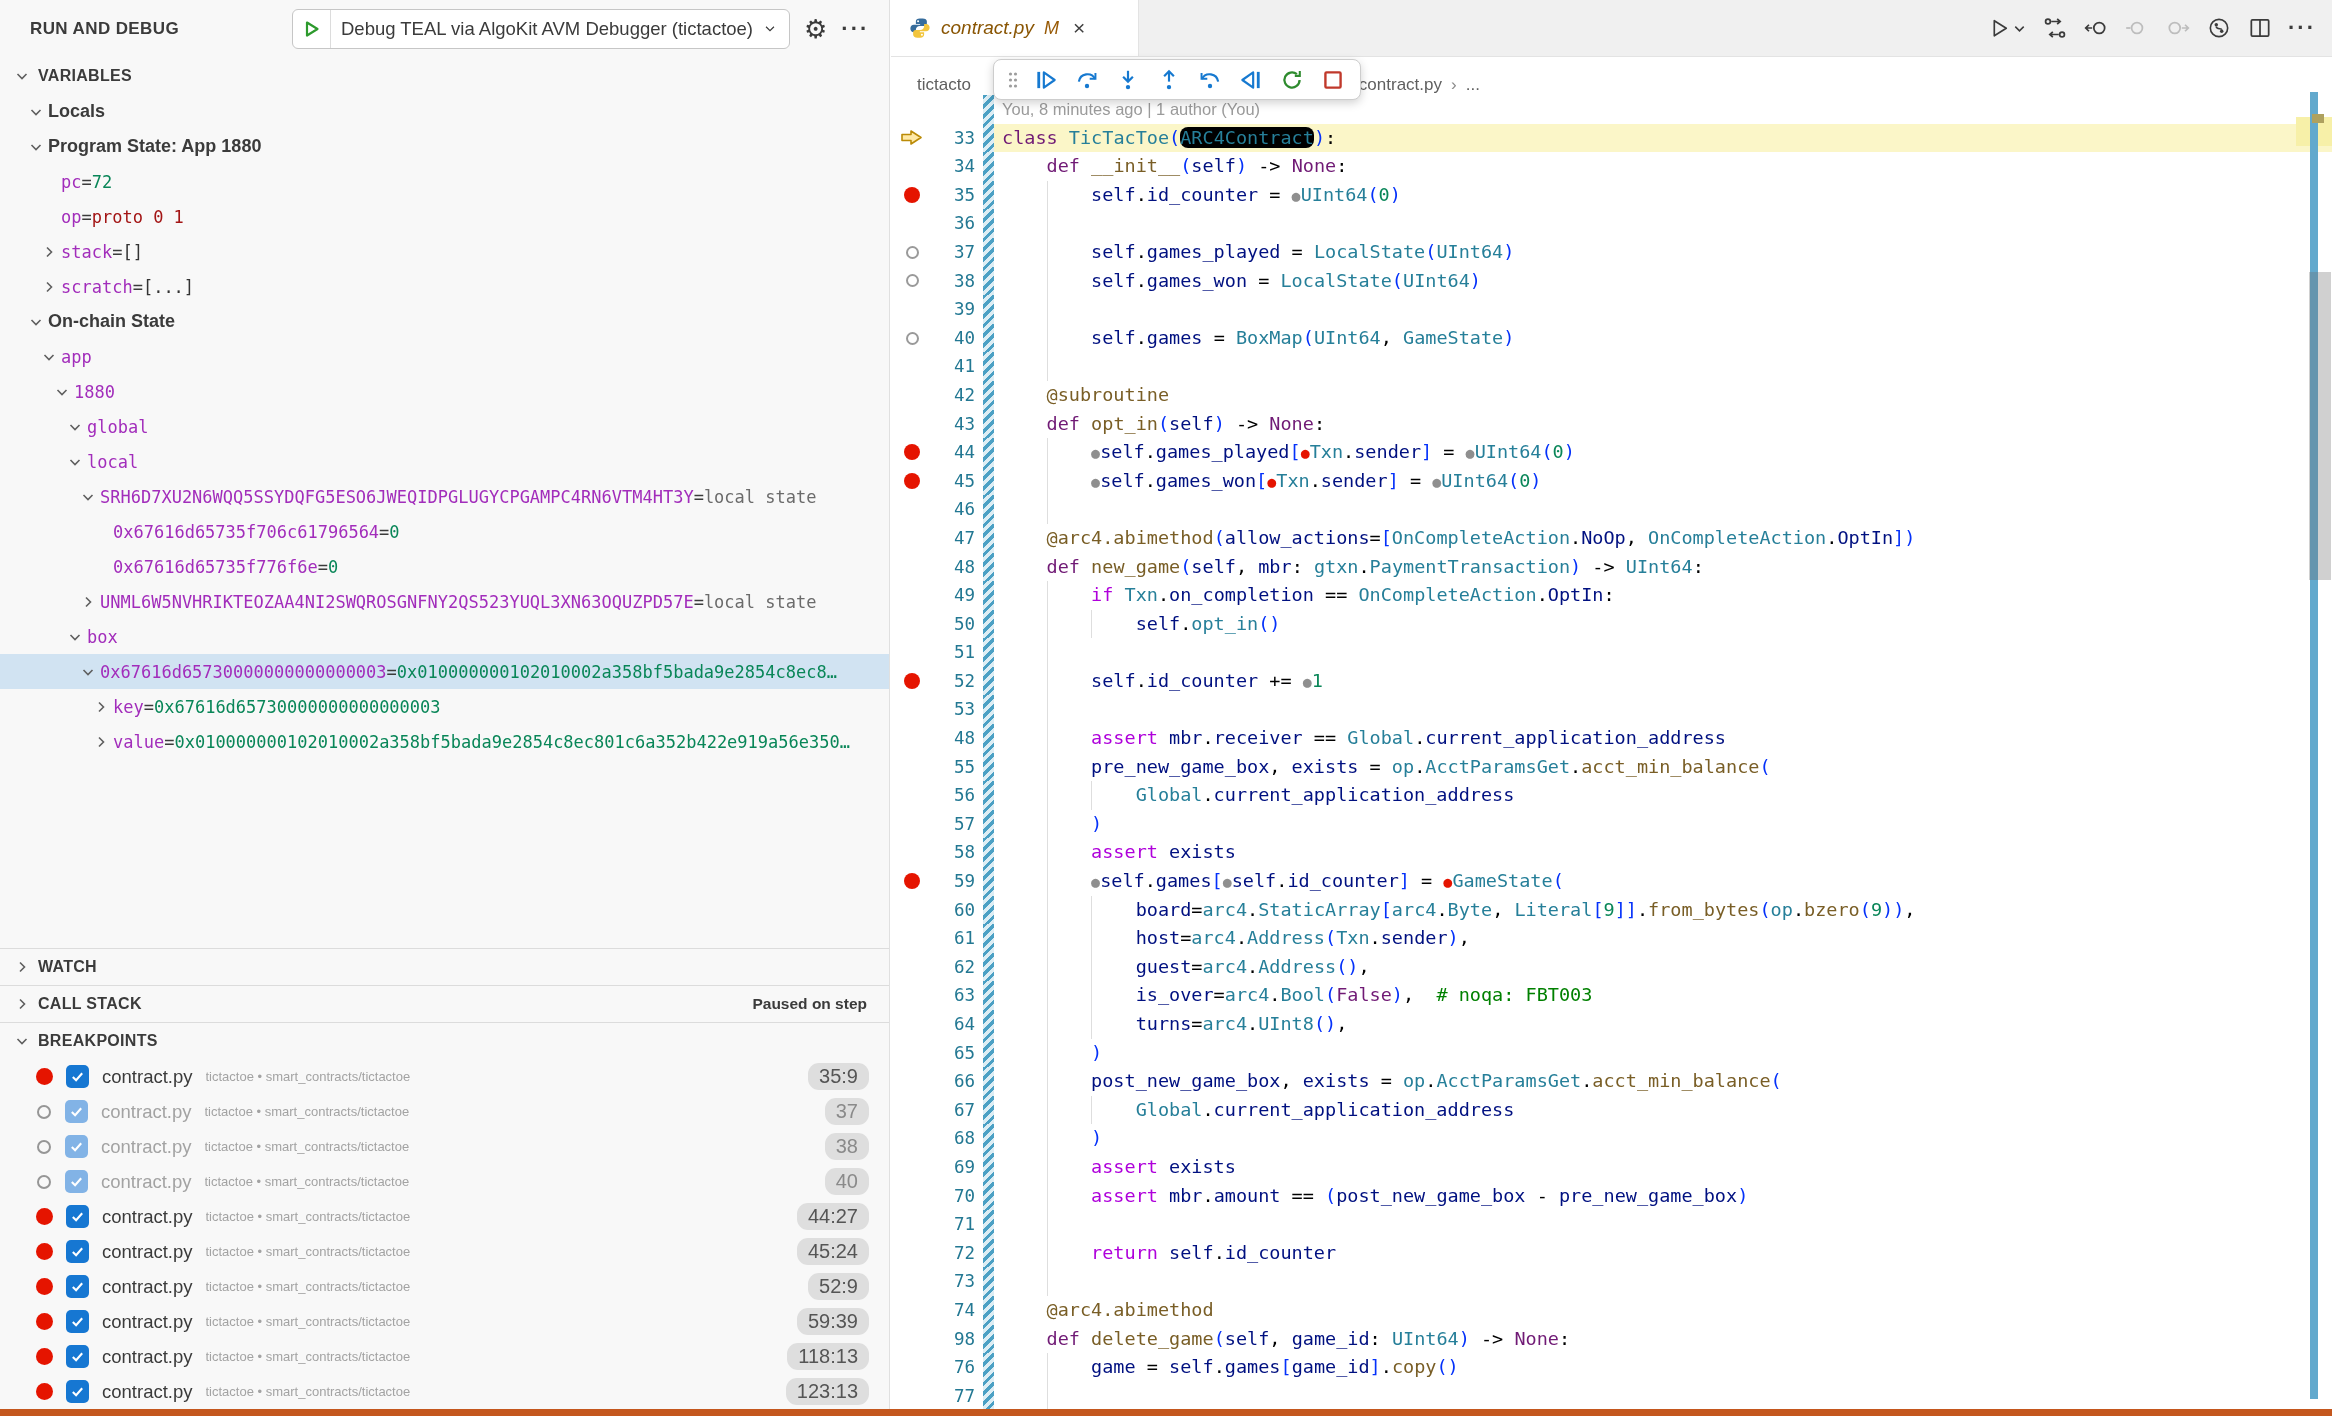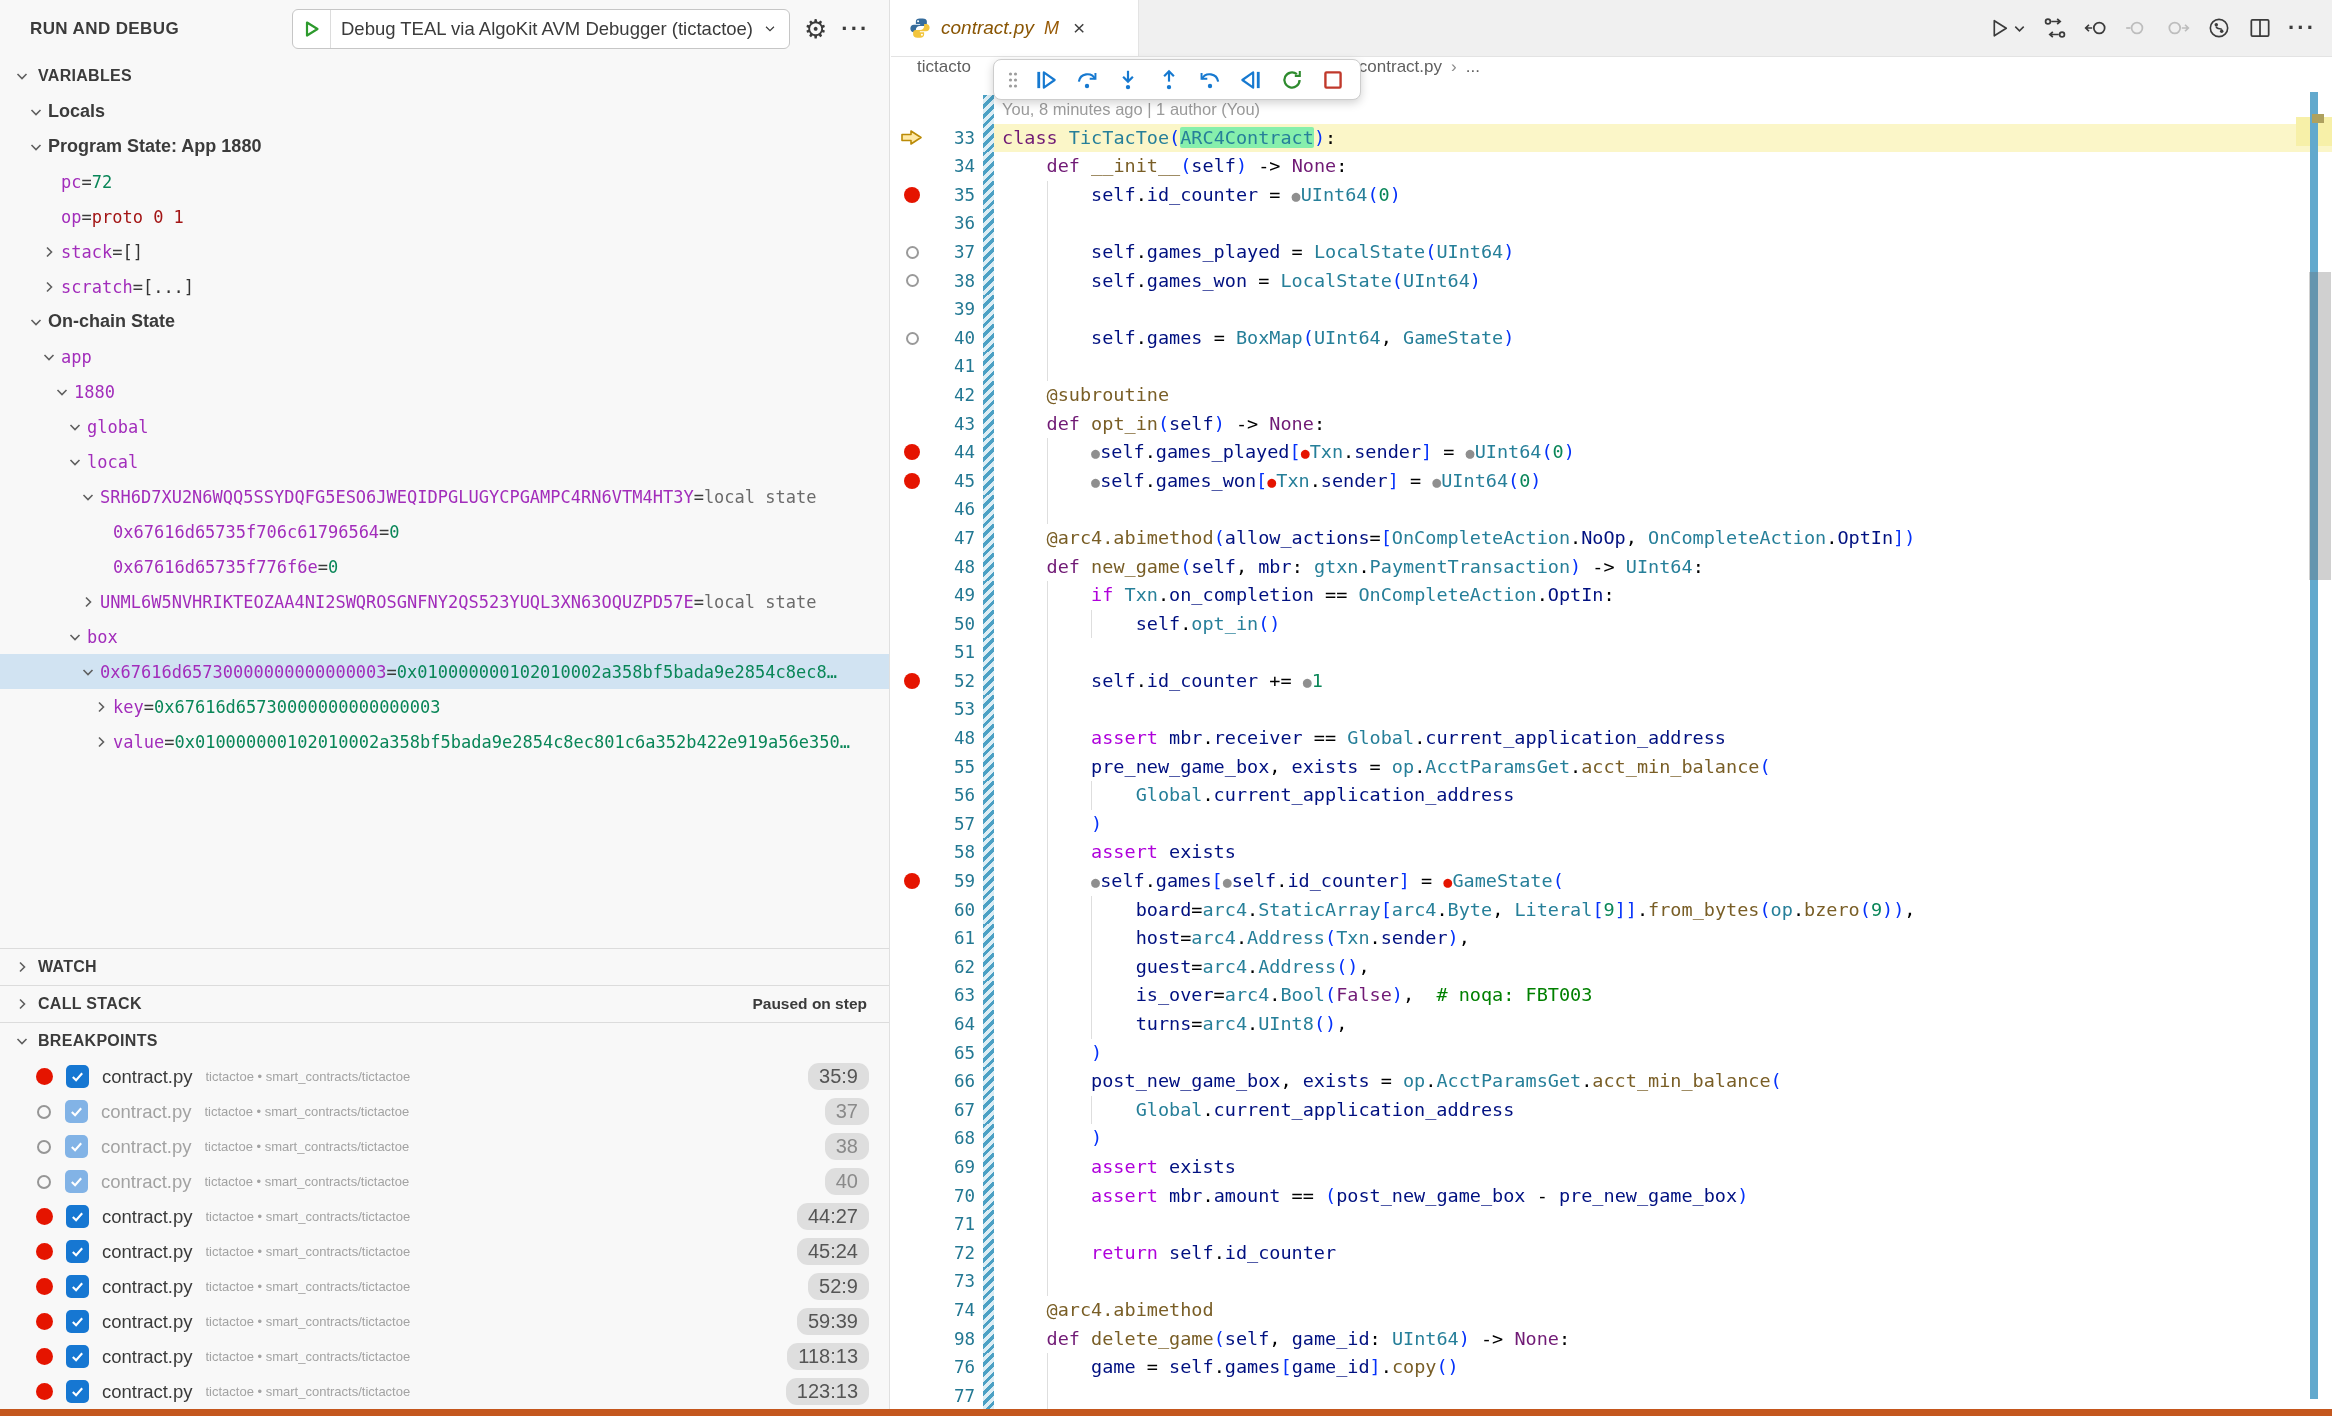--- a/index.html
+++ b/index.html
@@ -56,21 +56,21 @@
   .editor { position:absolute; left:891px; top:0; width:1441px; height:1409px; background:#fff; }
   .tabbar { height:57px; background:#f0f0f0; border-bottom:1px solid #e3e3e3; display:flex; align-items:stretch; }
   .tab { width:248px; background:#fff; border-right:1px solid #e3e3e3; display:flex; align-items:center;
     padding:0 14px 0 18px; gap:10px; cursor:pointer; }
   .tab-title { font-size:19px; font-style:italic; color:#895503; }
   .tab-m { font-size:18px; font-style:italic; color:#985a06; }
   .tab-close { margin-left:4px; font-size:21px; color:#3f3f3f; cursor:pointer; }
   .tab-actions { margin-left:auto; display:flex; align-items:center; gap:15px; padding-right:16px; }
   .ticon { display:flex; align-items:center; cursor:pointer; }
 
-  .crumbs { height:38px; display:flex; align-items:flex-start; padding-left:26px; font-size:17px; color:#5f5f5f; }
+  .crumbs { height:38px; display:flex; align-items:flex-end; padding-left:26px; font-size:17px; color:#5f5f5f; }
   .crumb { cursor:pointer; }
   .crumb-sep { margin:0 9px; color:#8a8a8a; }
 
   .dbg-toolbar { position:absolute; left:102px; top:59px; height:41px; background:#fff;
     border:1px solid #cdcdcd; border-radius:8px; box-shadow:0 3px 10px rgba(0,0,0,.18);
     display:flex; align-items:center; padding:0 8px; gap:3px; z-index:30; }
   .dbtn { width:38px; height:34px; display:flex; align-items:center; justify-content:center; border-radius:5px; cursor:pointer; }
   .dbtn.grip { width:22px; cursor:grab; }
 
   .code { position:absolute; left:0; top:95px; width:100%; }
@@ -83,21 +83,21 @@
   .ccode { flex:1; position:relative; padding-left:8px; white-space:pre; overflow:hidden; }
   .crow.hl .ccode { background:#fbf6c8; }
   .gdot { width:16px; height:16px; border-radius:50%; background:#e51400; }
   .ghollow { width:13px; height:13px; border-radius:50%; border:2px solid #9a9a9a; }
   .guide { position:absolute; top:0; bottom:0; width:0; border-left:1px solid #dedede; }
   .blame { font-family:"Liberation Sans", sans-serif; font-size:16.5px; color:#9b9b9b; }
   .tk-k{color:#701a75;} .tk-c{color:#af00db;} .tk-t{color:#267f99;} .tk-f{color:#795e26;}
   .tk-v{color:#001080;} .tk-n{color:#098658;} .tk-m{color:#008000;} .tk-p{color:#000;}
   .tk-b{color:#0431fa;}
   .tk-gd{color:#8f8f8f; font-size:15px;} .tk-rd{color:#e51400; font-size:15px;}
-  .tk-sel{color:#267f99; background:#86efac; border-radius:2px;}
+  .tk-sel{color:#267f99; background:#000000; border-radius:8px;}
 
   
   .ruler-yellow { position:absolute; right:0; top:117px; width:36px; height:29px; background:#f7f0a8; z-index:5; }
   .ruler-olive { position:absolute; right:8px; top:114px; width:12px; height:9px; background:#aea15f; z-index:7; }
   .ruler-mod { position:absolute; right:14px; top:92px; bottom:10px; width:8px; background:#62a9cd; z-index:6; }
   .scroll-thumb { position:absolute; right:1px; top:272px; width:22px; height:308px;
     background:rgba(110,110,110,.32); z-index:8; }
 
   .statusbar { position:absolute; left:0; bottom:0; width:2332px; height:7px; background:#c4571e; }
 </style>

